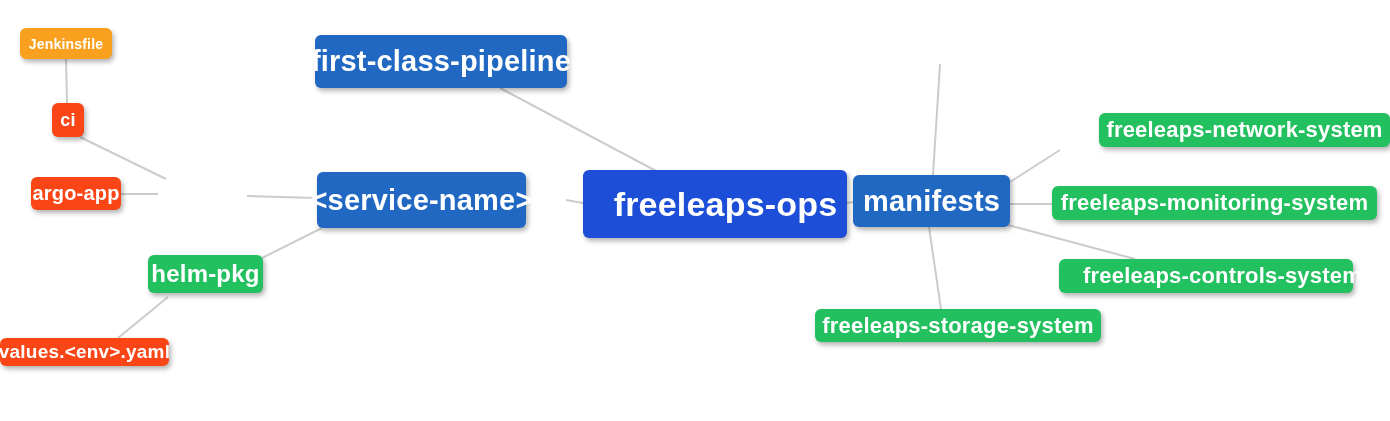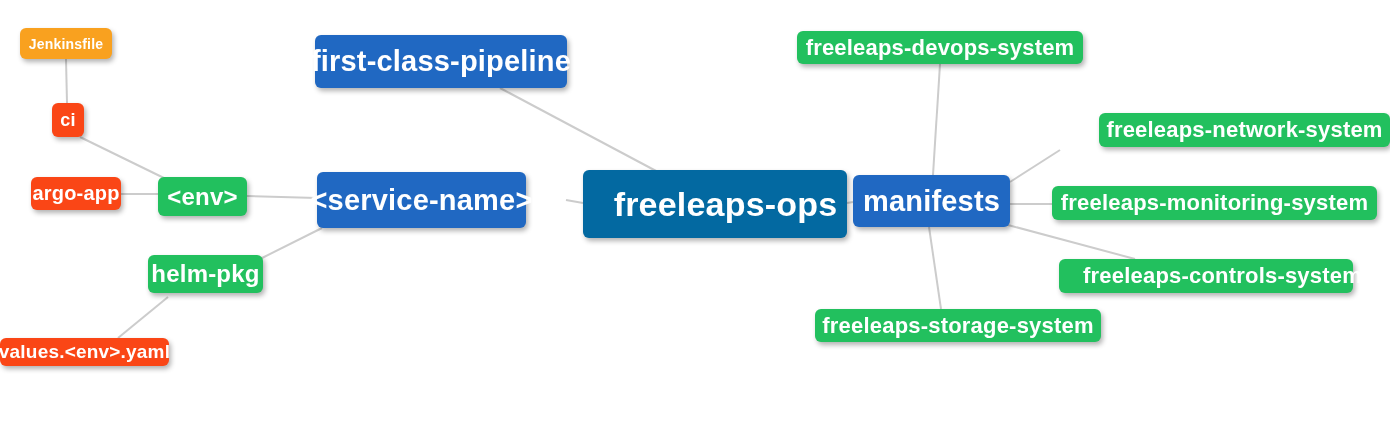--- a/index.html
+++ b/index.html
@@ -19,21 +19,21 @@
     border-radius:6px;
     box-shadow:2px 3px 5px rgba(0,0,0,0.30);
     box-sizing:border-box;
     cursor:pointer;
     letter-spacing:0.2px;
   }
   .blue  {background:#2068c2;}
   .green {background:#22c05e;}
   .red   {background:#fa4616;}
   .orange{background:#f9a11f;}
-  .dark  {background:#0369a1;padding-left:21px;}
+  .dark  {background:#1d4ed8;padding-left:21px;}
 
   #n-jenkinsfile{left:20px;  top:28px;  width:92px;  height:31px; font-size:14px;}
   #n-ci        {left:52px;  top:103px; width:32px;  height:34px; font-size:18px;}
   #n-argo      {left:31px;  top:177px; width:90px;  height:33px; font-size:20px;}
   #n-env       {left:158px; top:177px; width:89px;  height:39px; font-size:24px;}
   #n-fcp       {left:315px; top:35px;  width:252px; height:53px; font-size:29px;}
   #n-svc       {left:317px; top:172px; width:209px; height:56px; font-size:29px;}
   #n-ops       {left:583px; top:170px; width:264px; height:68px; font-size:34px;}
   #n-manifests {left:853px; top:175px; width:157px; height:52px; font-size:29px;}
   #n-helm      {left:148px; top:255px; width:115px; height:38px; font-size:24px;}
@@ -62,26 +62,24 @@
     <line x1="933" y1="175" x2="940" y2="64"></line>
     <line x1="1010" y1="182" x2="1060" y2="150"></line>
     <line x1="1010" y1="204" x2="1052" y2="204"></line>
     <line x1="1008" y1="225" x2="1135" y2="259"></line>
     <line x1="929" y1="227" x2="941" y2="309"></line>
   </svg>
 
   <div class="node orange" id="n-jenkinsfile">Jenkinsfile</div>
   <div class="node red" id="n-ci">ci</div>
   <div class="node red" id="n-argo">argo-app</div>
-  <div class="node green" id="n-env">&lt;env&gt;</div>
   <div class="node blue" id="n-fcp">first-class-pipeline</div>
   <div class="node blue" id="n-svc">&lt;service-name&gt;</div>
   <div class="node dark" id="n-ops">freeleaps-ops</div>
   <div class="node blue" id="n-manifests">manifests</div>
   <div class="node green" id="n-helm">helm-pkg</div>
   <div class="node red" id="n-values">values.&lt;env&gt;.yaml</div>
-  <div class="node green" id="n-devops">freeleaps-devops-system</div>
   <div class="node green" id="n-network">freeleaps-network-system</div>
   <div class="node green" id="n-monitoring">freeleaps-monitoring-system</div>
   <div class="node green" id="n-controls">freeleaps-controls-system</div>
   <div class="node green" id="n-storage">freeleaps-storage-system</div>
 
 </div>
 
 </body></html>

